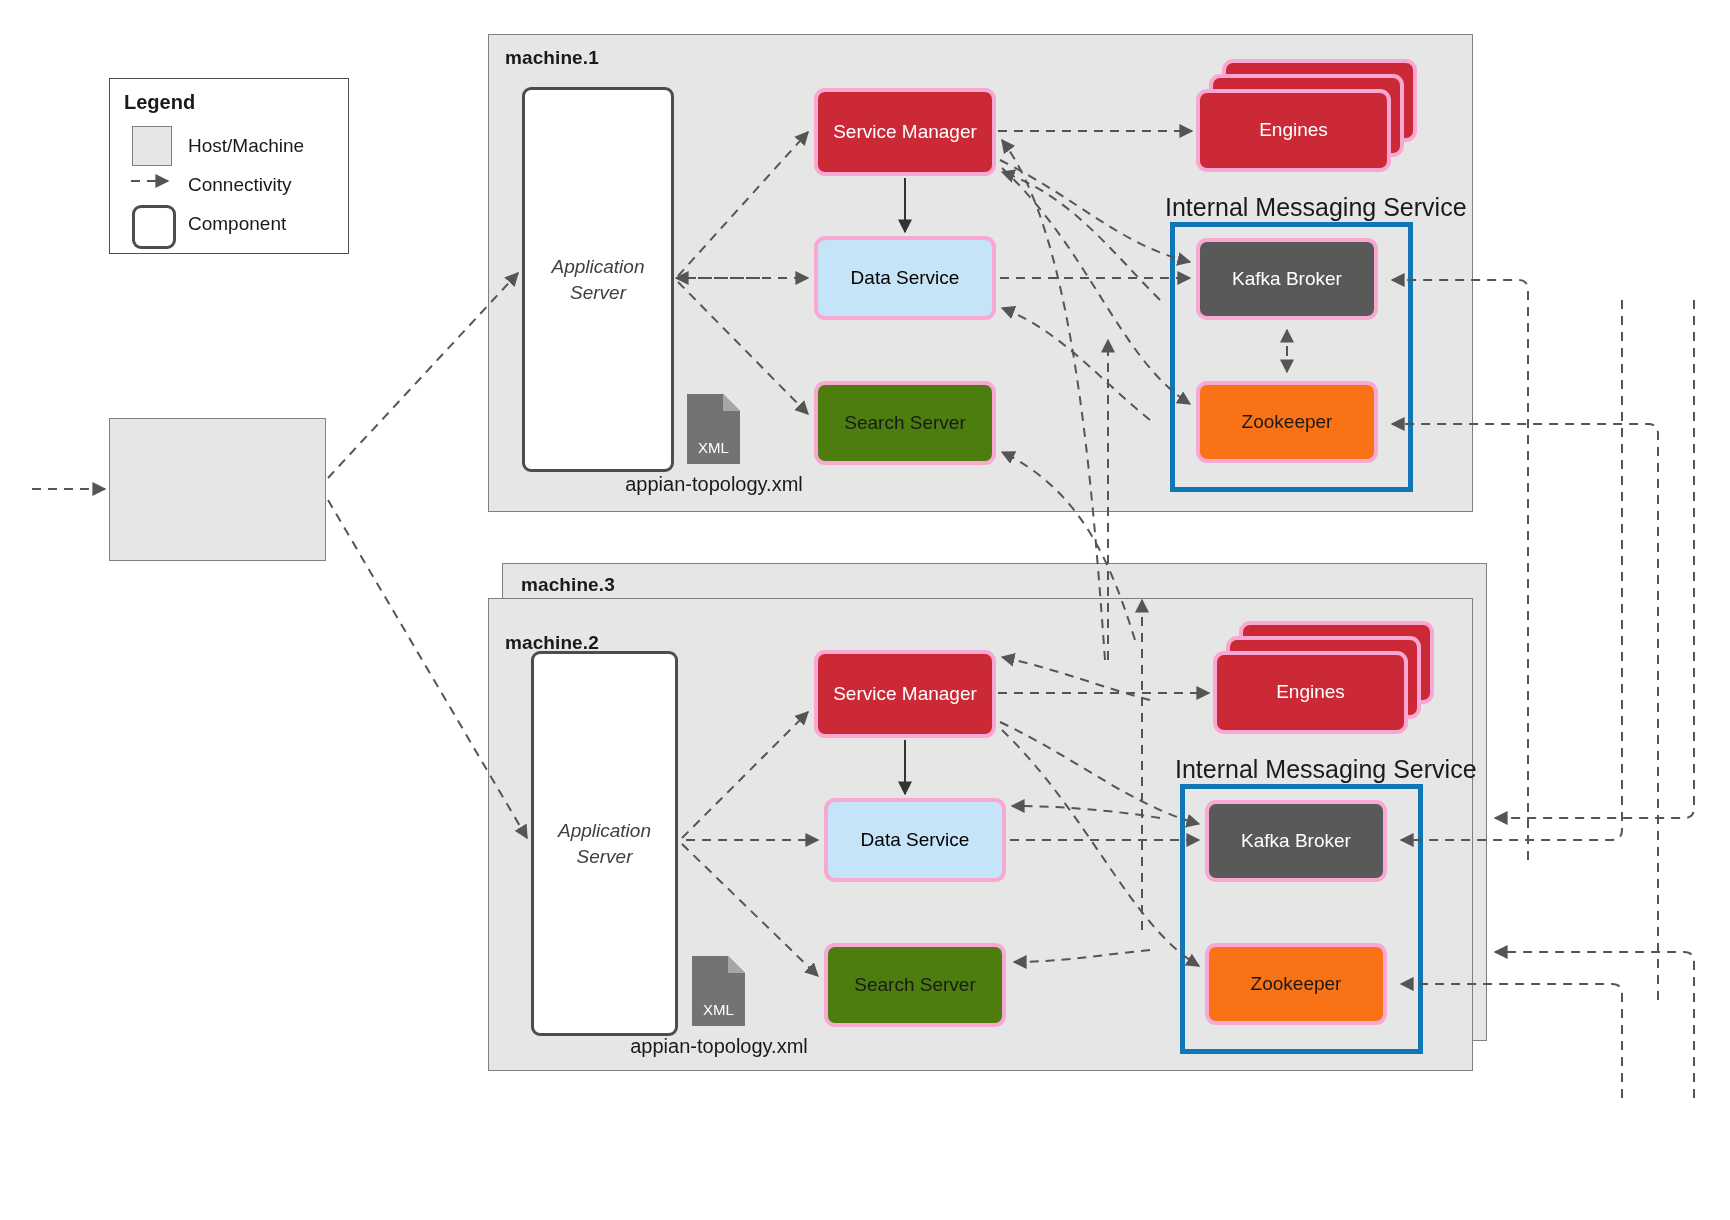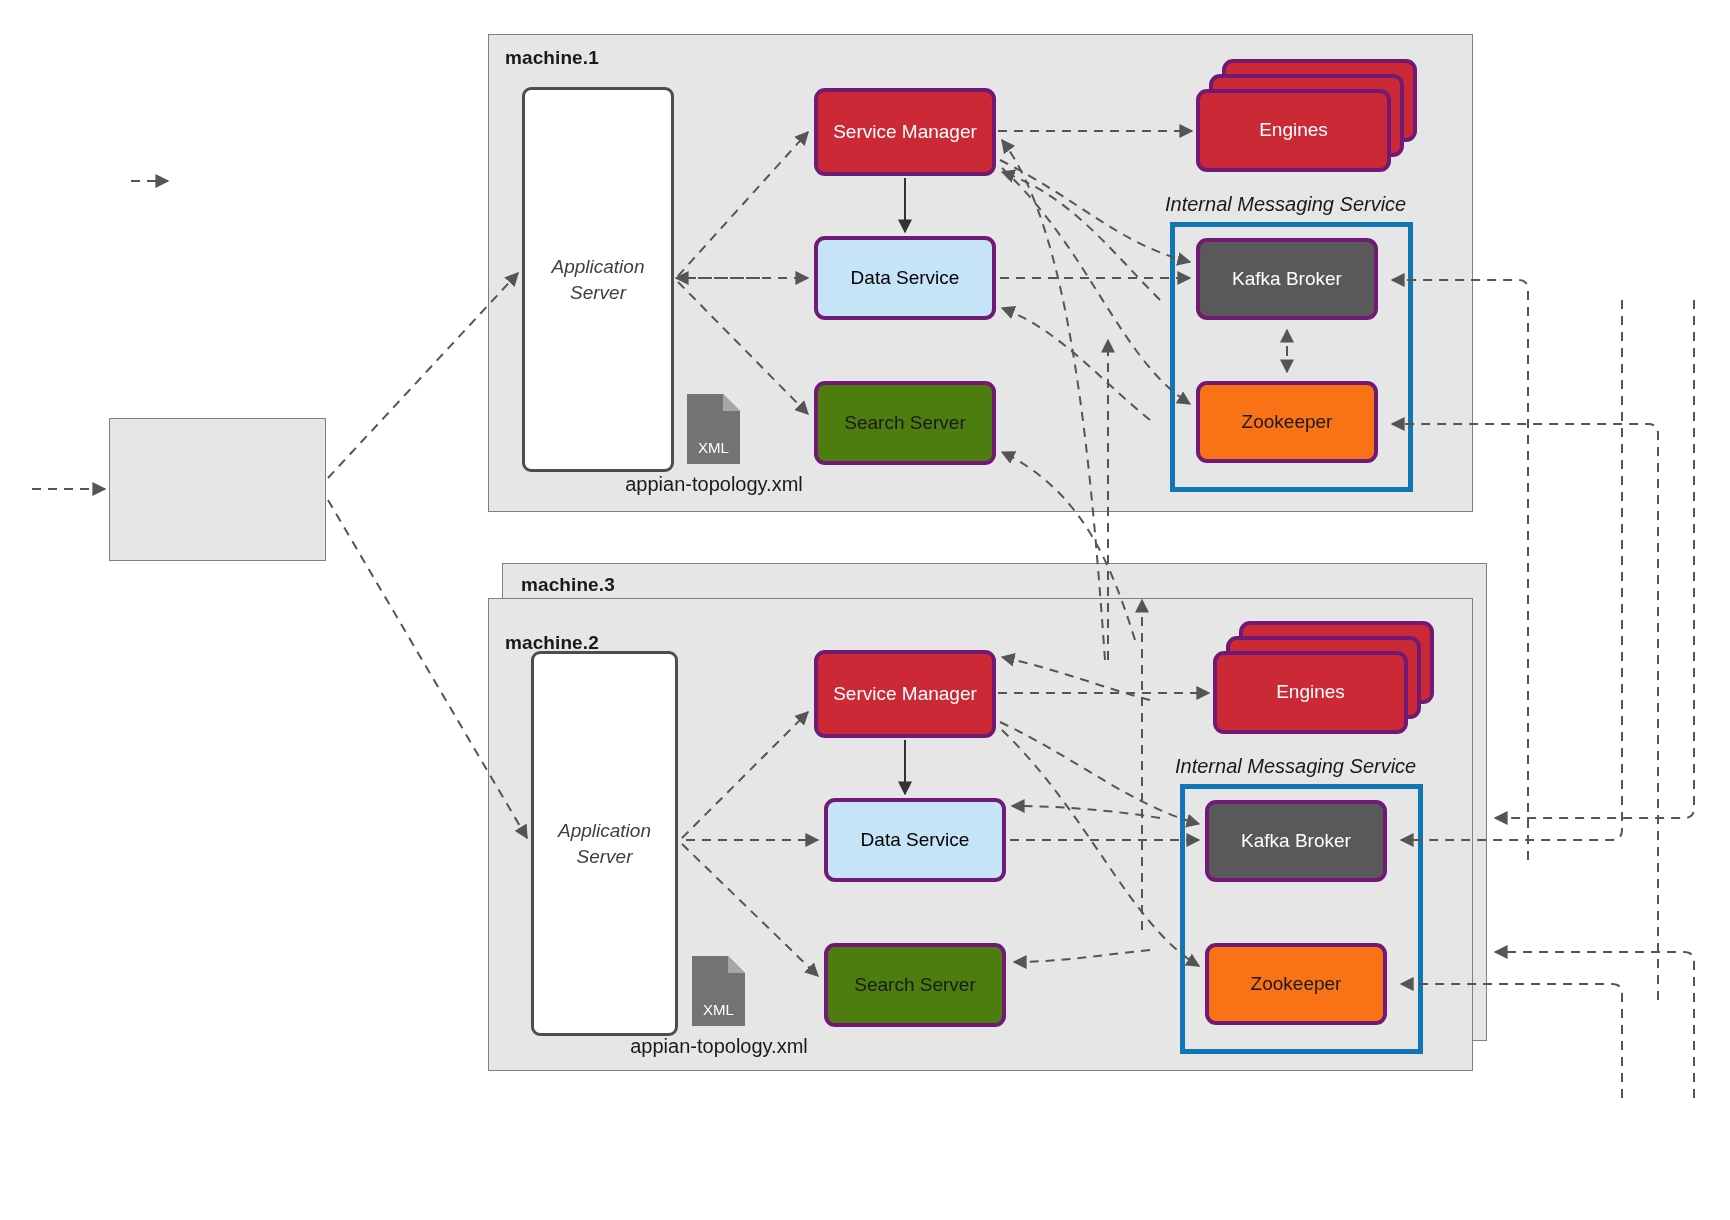--- a/index.html
+++ b/index.html
@@ -50,39 +50,38 @@
   }
 
   .card {
     border-radius: 11px;
     display: flex;
     align-items: center;
     justify-content: center;
     text-align: center;
     font-size: 19px;
     line-height: 1.3;
-    border: 4px solid #701a75;
+    border: 4px solid #f9a8d4;
   }
   .card-red     { background: #CC2936; color: #FFFFFF; }
   .card-blue    { background: #C5E4F7; color: #000000; }
   .card-orange  { background: #4d7c0f; color: #1A1A1A; }
   .card-dark    { background: #595959; color: #FFFFFF; }
   .card-teal    { background: #f97316; color: #1A1A1A; }
 
   .stack-wrap { position: absolute; }
   .stack-wrap .card { position: absolute; }
 
   .ims-box {
     border: 5px solid #1176B5;
     background: transparent;
   }
   .ims-title {
     position: absolute;
-    font-style: italic;
-    font-size: 20px;
+    font-size: 25px;
     color: #1A1A1A;
     white-space: nowrap;
     text-align: center;
   }
 
   
   #legend {
     background: #FFFFFF;
     border: 1px solid #4D4D4D;
   }
@@ -139,20 +138,31 @@
     fill: none;
     stroke: #333333;
     stroke-width: 2;
   }
 </style>
 </head>
 <body>
 
 <div id="canvas">
 
+  <div id="legend" class="abs" style="left:109px; top:78px; width:240px; height:176px;">
+    <div class="legend-title" style="left:14px; top:12px;">Legend</div>
+
+    <div class="legend-swatch-host" style="left:22px; top:47px; width:38px; height:38px;"></div>
+    <div class="legend-text" style="left:78px; top:56px;">Host/Machine</div>
+
+    <div class="legend-text" style="left:78px; top:95px;">Connectivity</div>
+
+    <div class="legend-swatch-comp" style="left:22px; top:126px; width:38px; height:38px;"></div>
+    <div class="legend-text" style="left:78px; top:134px;">Component</div>
+  </div>
 
   <div class="host-box abs" style="left:109px; top:418px; width:217px; height:143px;"></div>
 
   <div class="host-box abs" style="left:488px; top:34px; width:985px; height:478px;"></div>
   <div class="host-label" style="left:505px; top:47px;">machine.1</div>
 
   <div class="component abs" style="left:522px; top:87px; width:152px; height:385px; flex-direction:column;">
     <span>Application</span>
     <span>Server</span>
   </div>

